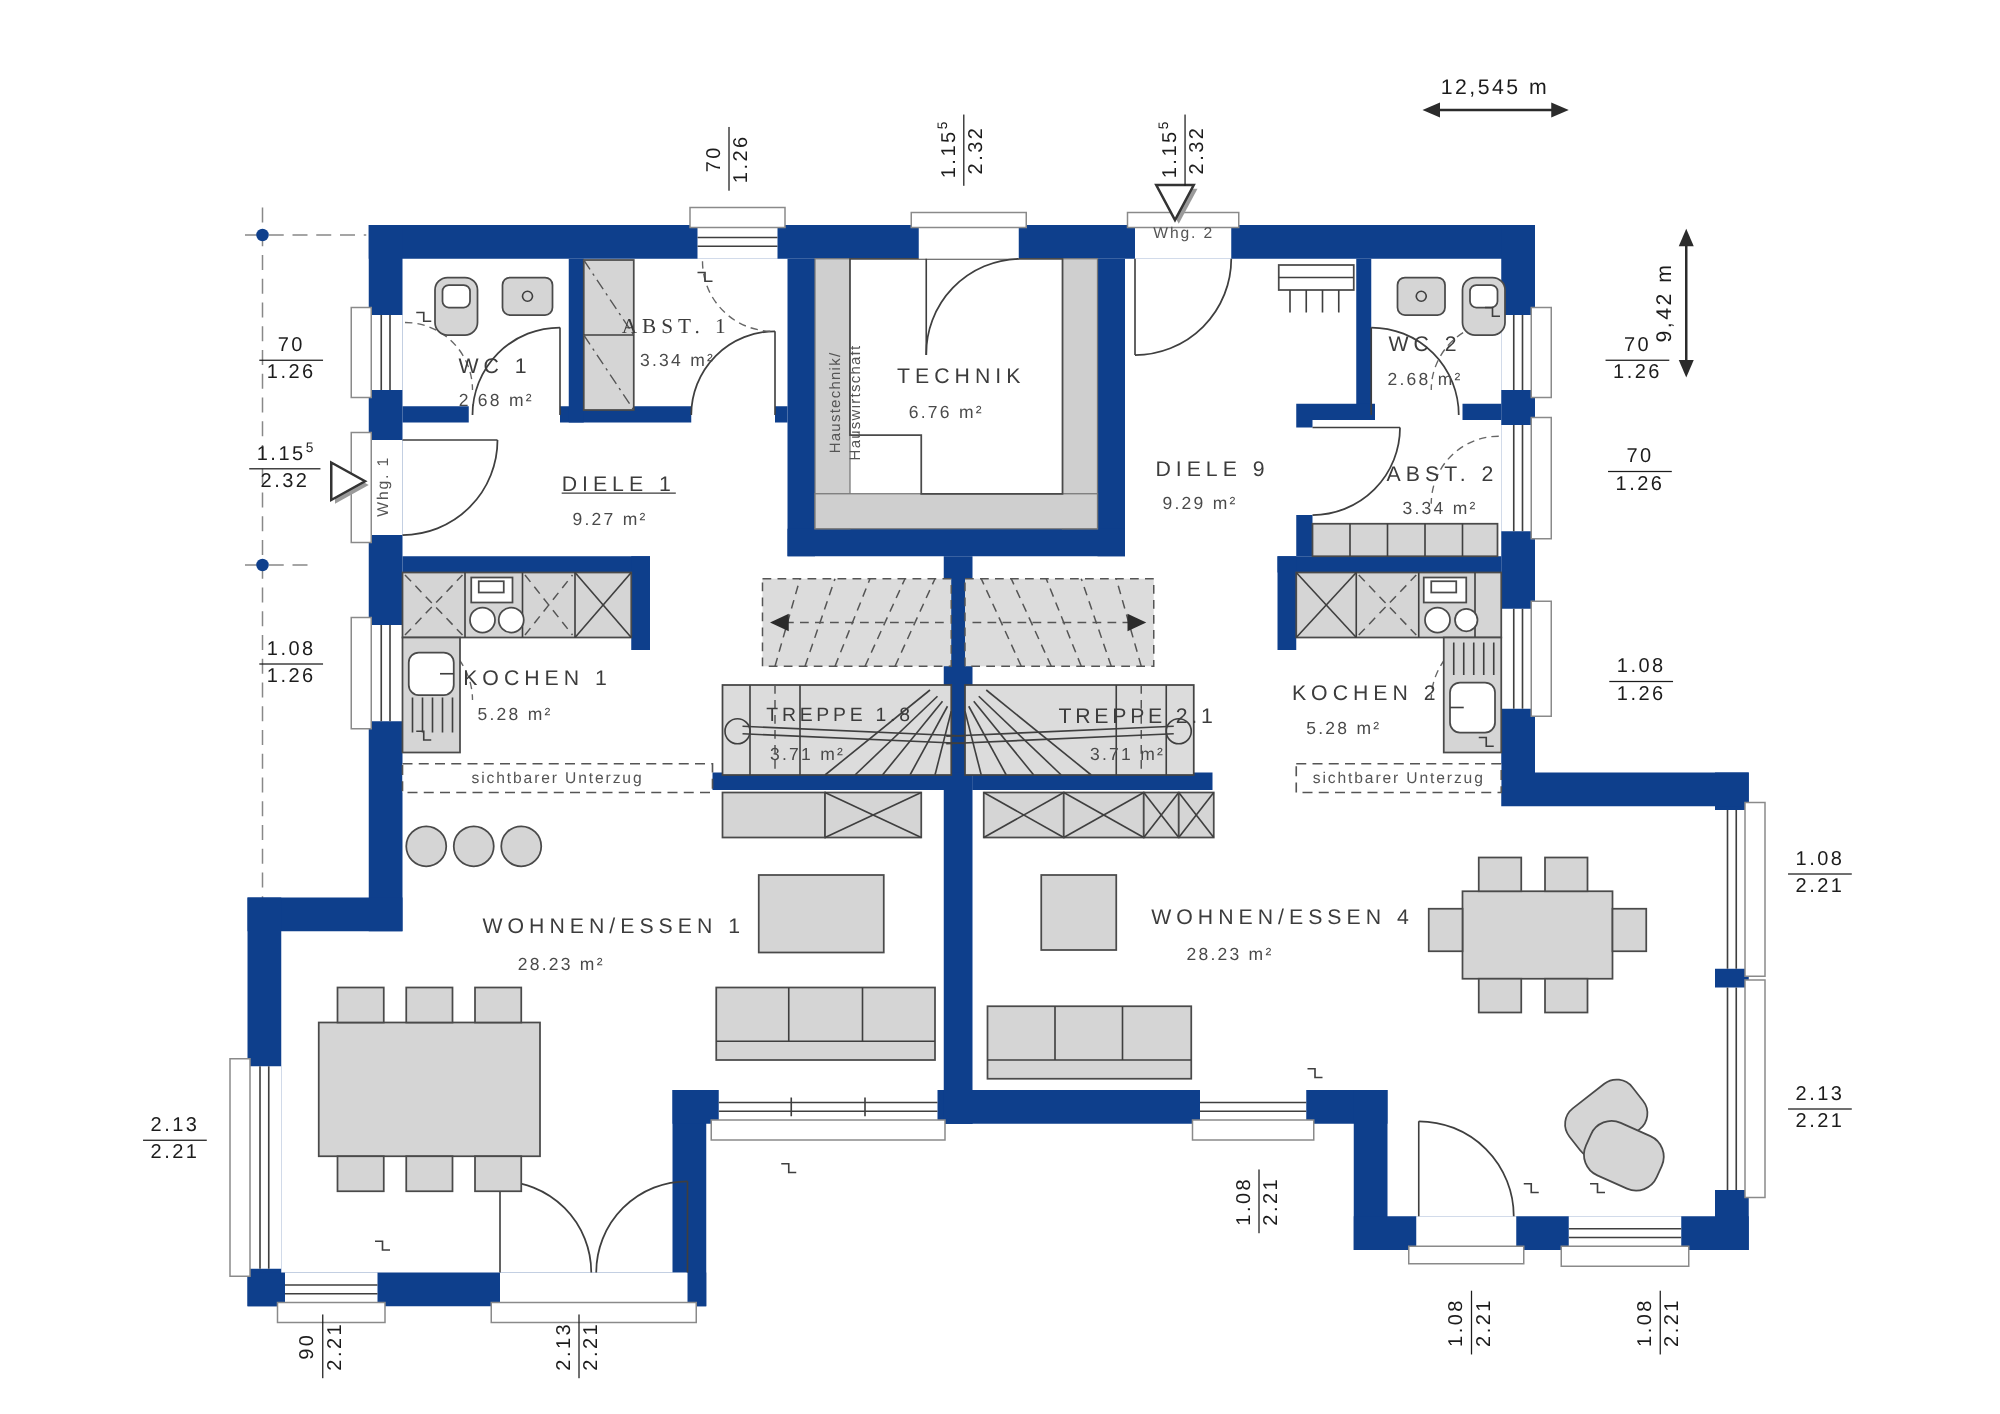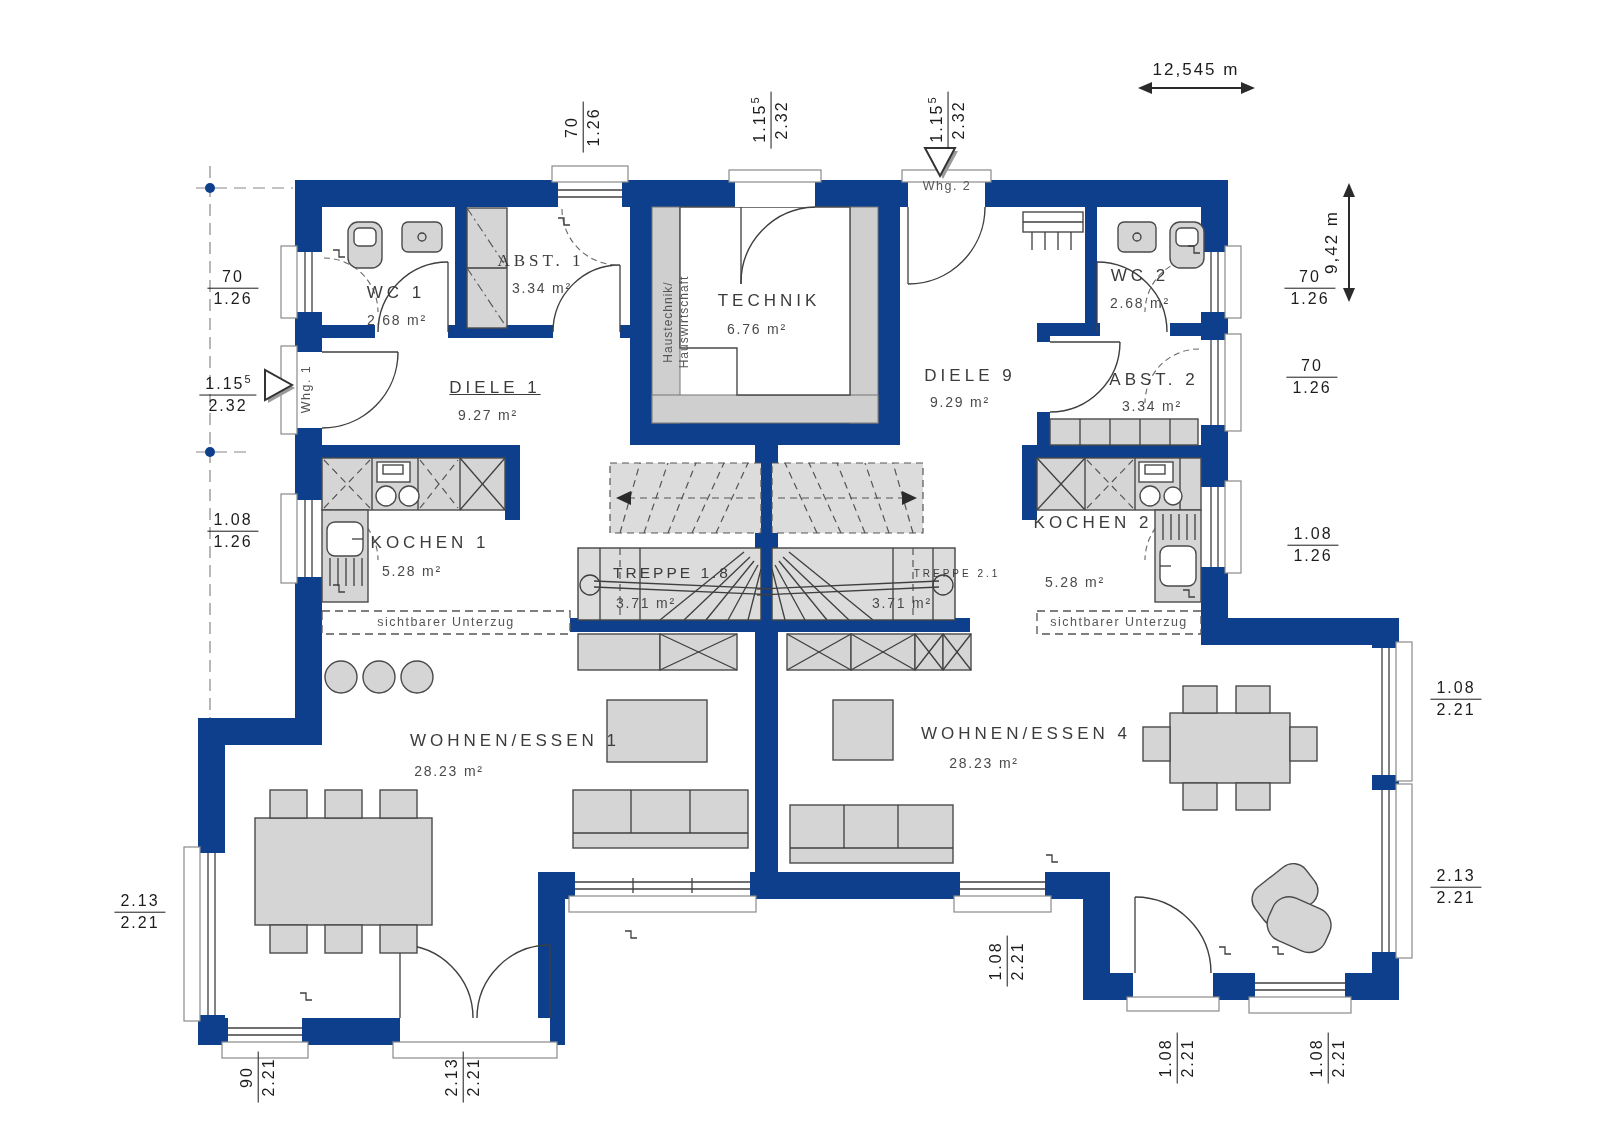--- a/index.html
+++ b/index.html
@@ -431,27 +431,27 @@
   <div class="t room" style="left:1140px;top:276px;">WC 2</div>
   <div class="t area" style="left:1140px;top:303px;">2.68 m²</div>
   <div class="t room" style="left:1154px;top:380px;">ABST. 2</div>
   <div class="t area" style="left:1152px;top:406px;">3.34 m²</div>
   <div class="t room" style="left:495px;top:388px;text-decoration:underline;">DIELE 1</div>
   <div class="t area" style="left:488px;top:415px;">9.27 m²</div>
   <div class="t room" style="left:970px;top:376px;">DIELE 9</div>
   <div class="t area" style="left:960px;top:402px;">9.29 m²</div>
   <div class="t room" style="left:430px;top:543px;">KOCHEN 1</div>
   <div class="t area" style="left:412px;top:571px;">5.28 m²</div>
-  <div class="t room" style="left:1093px;top:523px;">KOCHEN 2</div>
+  <div class="t room" style="left:1093px;top:555px;">KOCHEN 2</div>
   <div class="t area" style="left:1075px;top:582px;">5.28 m²</div>
   <div class="t room" style="left:672px;top:573px;letter-spacing:3px;font-size:15.5px;">TREPPE 1.8</div>
   <div class="t area" style="left:646px;top:603px;">3.71 m²</div>
-  <div class="t room" style="left:957px;top:573px;letter-spacing:3px;font-size:10px;">TREPPE 2.1</div>
+  <div class="t room" style="left:910px;top:573px;letter-spacing:3px;font-size:17px;">TREPPE 2.1</div>
   <div class="t area" style="left:902px;top:603px;">3.71 m²</div>
-  <div class="t room" style="left:515px;top:741px;">WOHNEN/ESSEN 1</div>
+  <div class="t room" style="left:491px;top:741px;">WOHNEN/ESSEN 1</div>
   <div class="t area" style="left:449px;top:771px;">28.23 m²</div>
   <div class="t room" style="left:1026px;top:734px;">WOHNEN/ESSEN 4</div>
   <div class="t area" style="left:984px;top:763px;">28.23 m²</div>
 
   <div class="t small rot" style="left:306px;top:389px;">Whg. 1</div>
   <div class="t small" style="left:947px;top:186px;">Whg. 2</div>
   <div class="t small rot" style="left:668px;top:322px;letter-spacing:1px;font-size:12px;">Haustechnik/</div>
   <div class="t small rot" style="left:684px;top:322px;letter-spacing:1px;font-size:12px;">Hauswirtschaft</div>
   <div class="t small" style="left:446px;top:622px;">sichtbarer Unterzug</div>
   <div class="t small" style="left:1119px;top:622px;">sichtbarer Unterzug</div>
@@ -468,21 +468,21 @@
       <span class="db">2.32</span>
     </div>
   <div class="dim rot" style="left:947px;top:120px;">
       <span class="dt"><span>1.15</span><sup>5</sup></span>
       <span class="db">2.32</span>
     </div>
   <div class="dim" style="left:233px;top:288px;">
       <span class="dt">70</span>
       <span class="db">1.26</span>
     </div>
-  <div class="dim" style="left:228px;top:394px;">
+  <div class="dim" style="left:228px;top:374px;">
       <span class="dt"><span>1.15</span><sup>5</sup></span>
       <span class="db">2.32</span>
     </div>
   <div class="dim" style="left:233px;top:531px;">
       <span class="dt">1.08</span>
       <span class="db">1.26</span>
     </div>
   <div class="dim" style="left:140px;top:912px;">
       <span class="dt">2.13</span>
       <span class="db">2.21</span>

